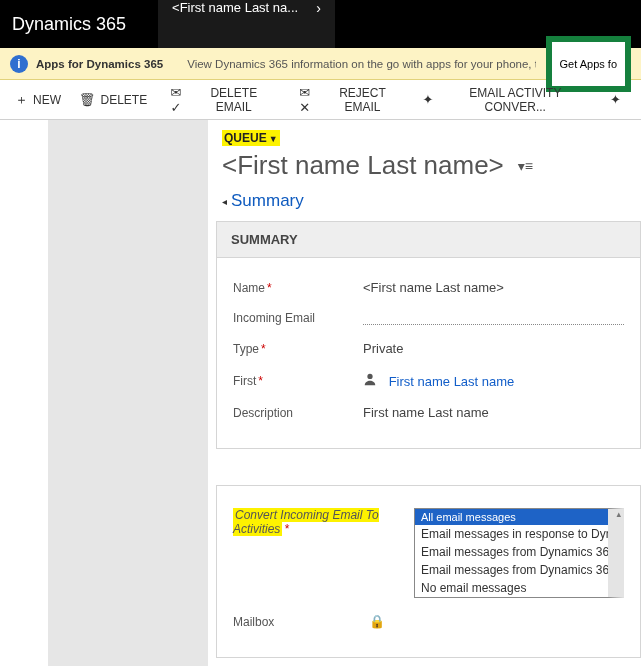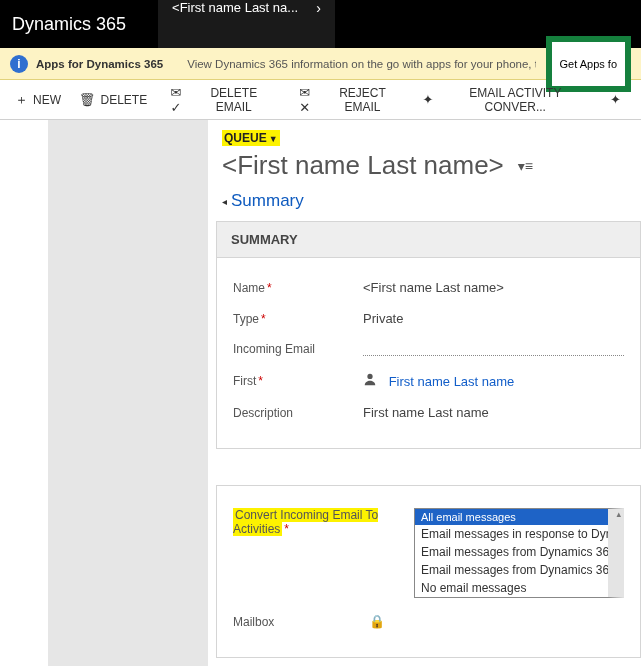--- a/index.html
+++ b/index.html
@@ -128,29 +128,29 @@
     <div class="card">
       <div class="card-header">SUMMARY</div>
       <div class="card-body">
 
         <div class="field-row">
           <div class="field-label"><span>Name</span><span class="req">*</span></div>
           <div class="field-value">&lt;First name Last name&gt;</div>
         </div>
 
         <div class="field-row">
-          <div class="field-label"><span>Type</span><span class="req">*</span></div>
-          <div class="field-value">Private</div>
-        </div>
-
-        <div class="field-row">
           <div class="field-label">Incoming Email</div>
           <div class="field-value">
               <span class="dotted"></span>
             </div>
+        </div>
+
+        <div class="field-row">
+          <div class="field-label"><span>Type</span><span class="req">*</span></div>
+          <div class="field-value">Private</div>
         </div>
 
         <div class="field-row">
           <div class="field-label"><span>First</span><span class="req">*</span></div>
           <div class="field-value">
             <span class="person-ic">
               <svg class="icon" viewBox="0 0 16 16">
                   <circle cx="8" cy="5" r="3" fill="#555"></circle>
                   <path d="M2 15c0-3 3-5 6-5s6 2 6 5" fill="#555"></path>
                 </svg>
@@ -167,21 +167,21 @@
       </div>
     </div>
 
     <div class="gap"></div>
 
     
     <div class="card">
       <div class="card-body">
 
         <div class="field-row" style="align-items:flex-start;">
-          <div class="field-label" style="width:auto;margin-right:24px;">
+          <div class="field-label" style="width:auto;margin-right:24px;font-style:italic;">
             <span class="hl">Convert Incoming Email To Activities</span><span class="req">*</span>
           </div>
           <div class="dropdown-open">
             <div class="dropdown-box">
               <span class="sel">All email messages</span>
               <span class="opt">Email messages in response to Dynamics</span>
               <span class="opt">Email messages from Dynamics 365 Lead</span>
               <span class="opt">Email messages from Dynamics 365 reco</span>
               <span class="opt">No email messages</span>
             </div>

